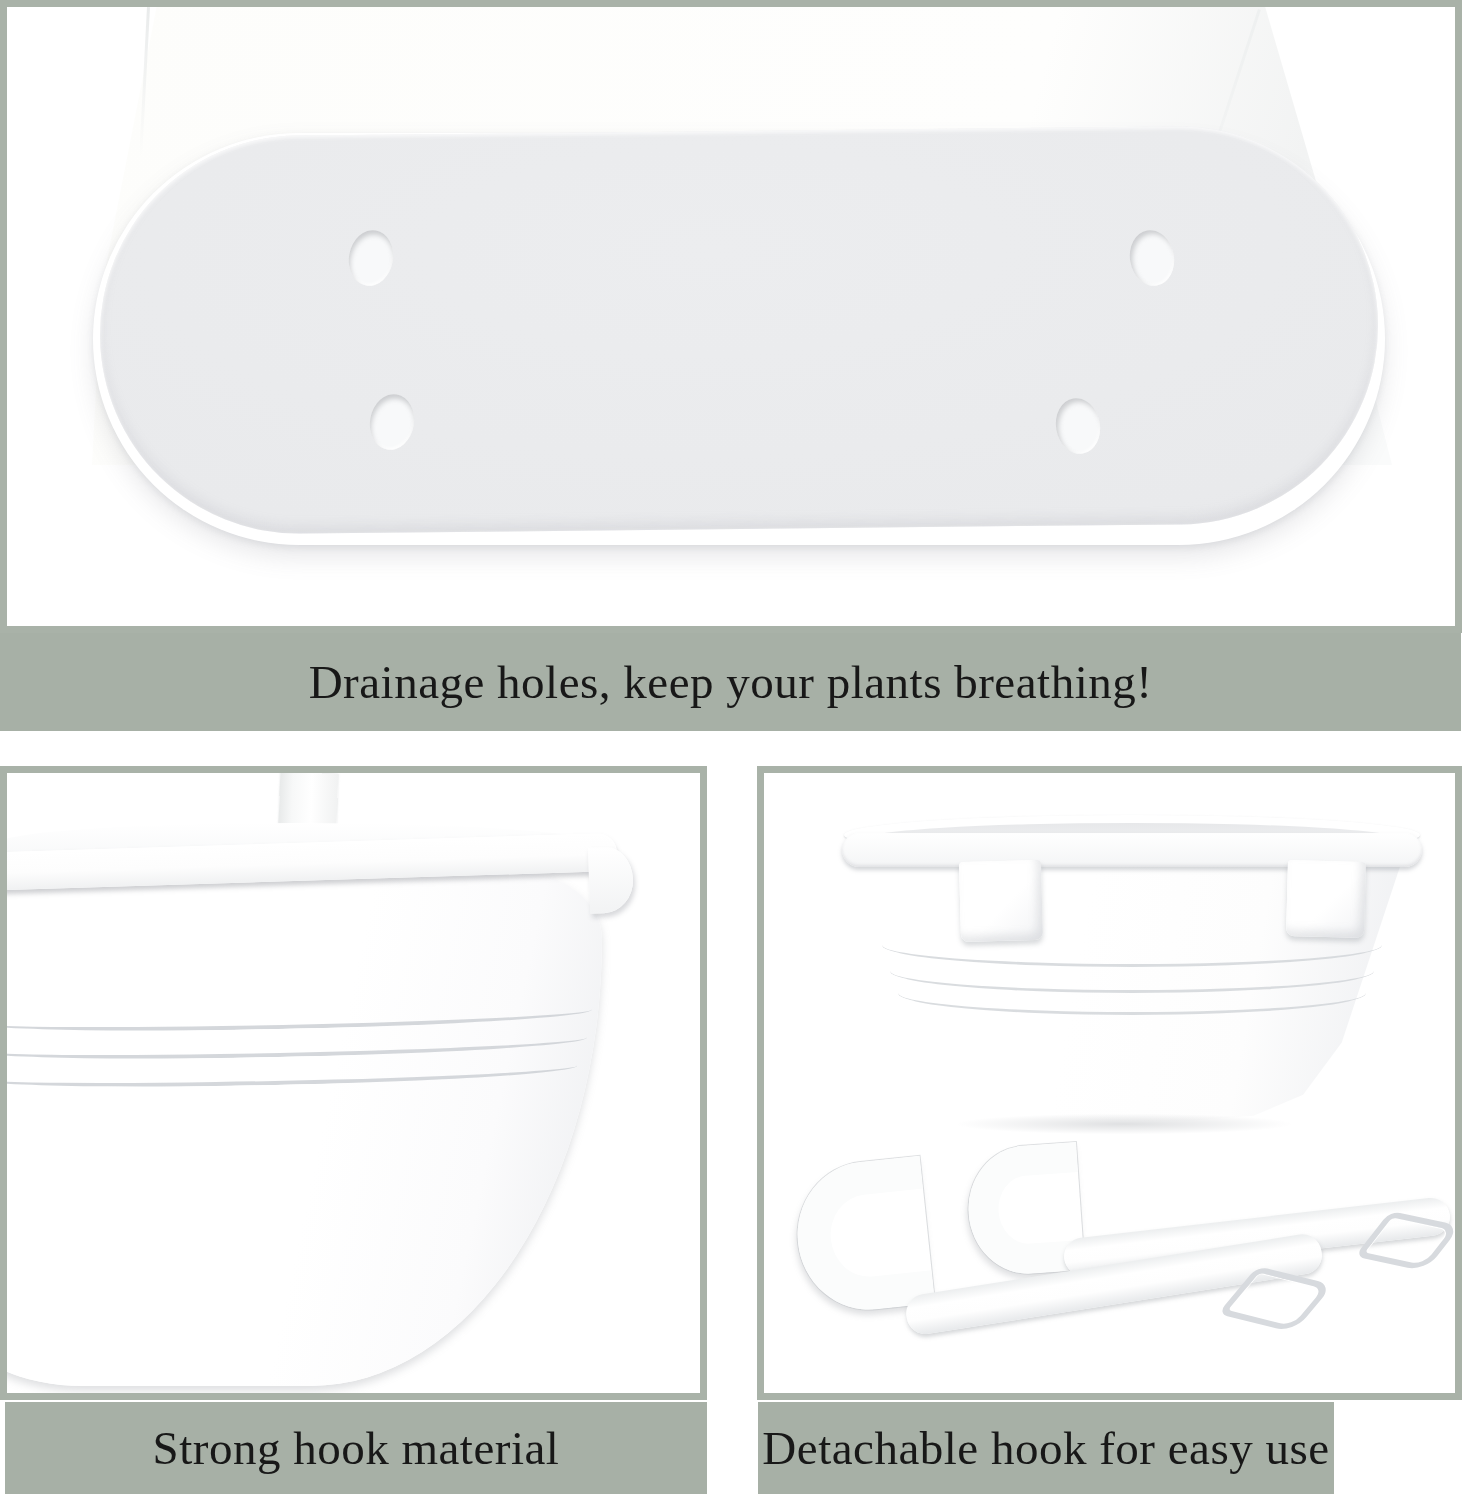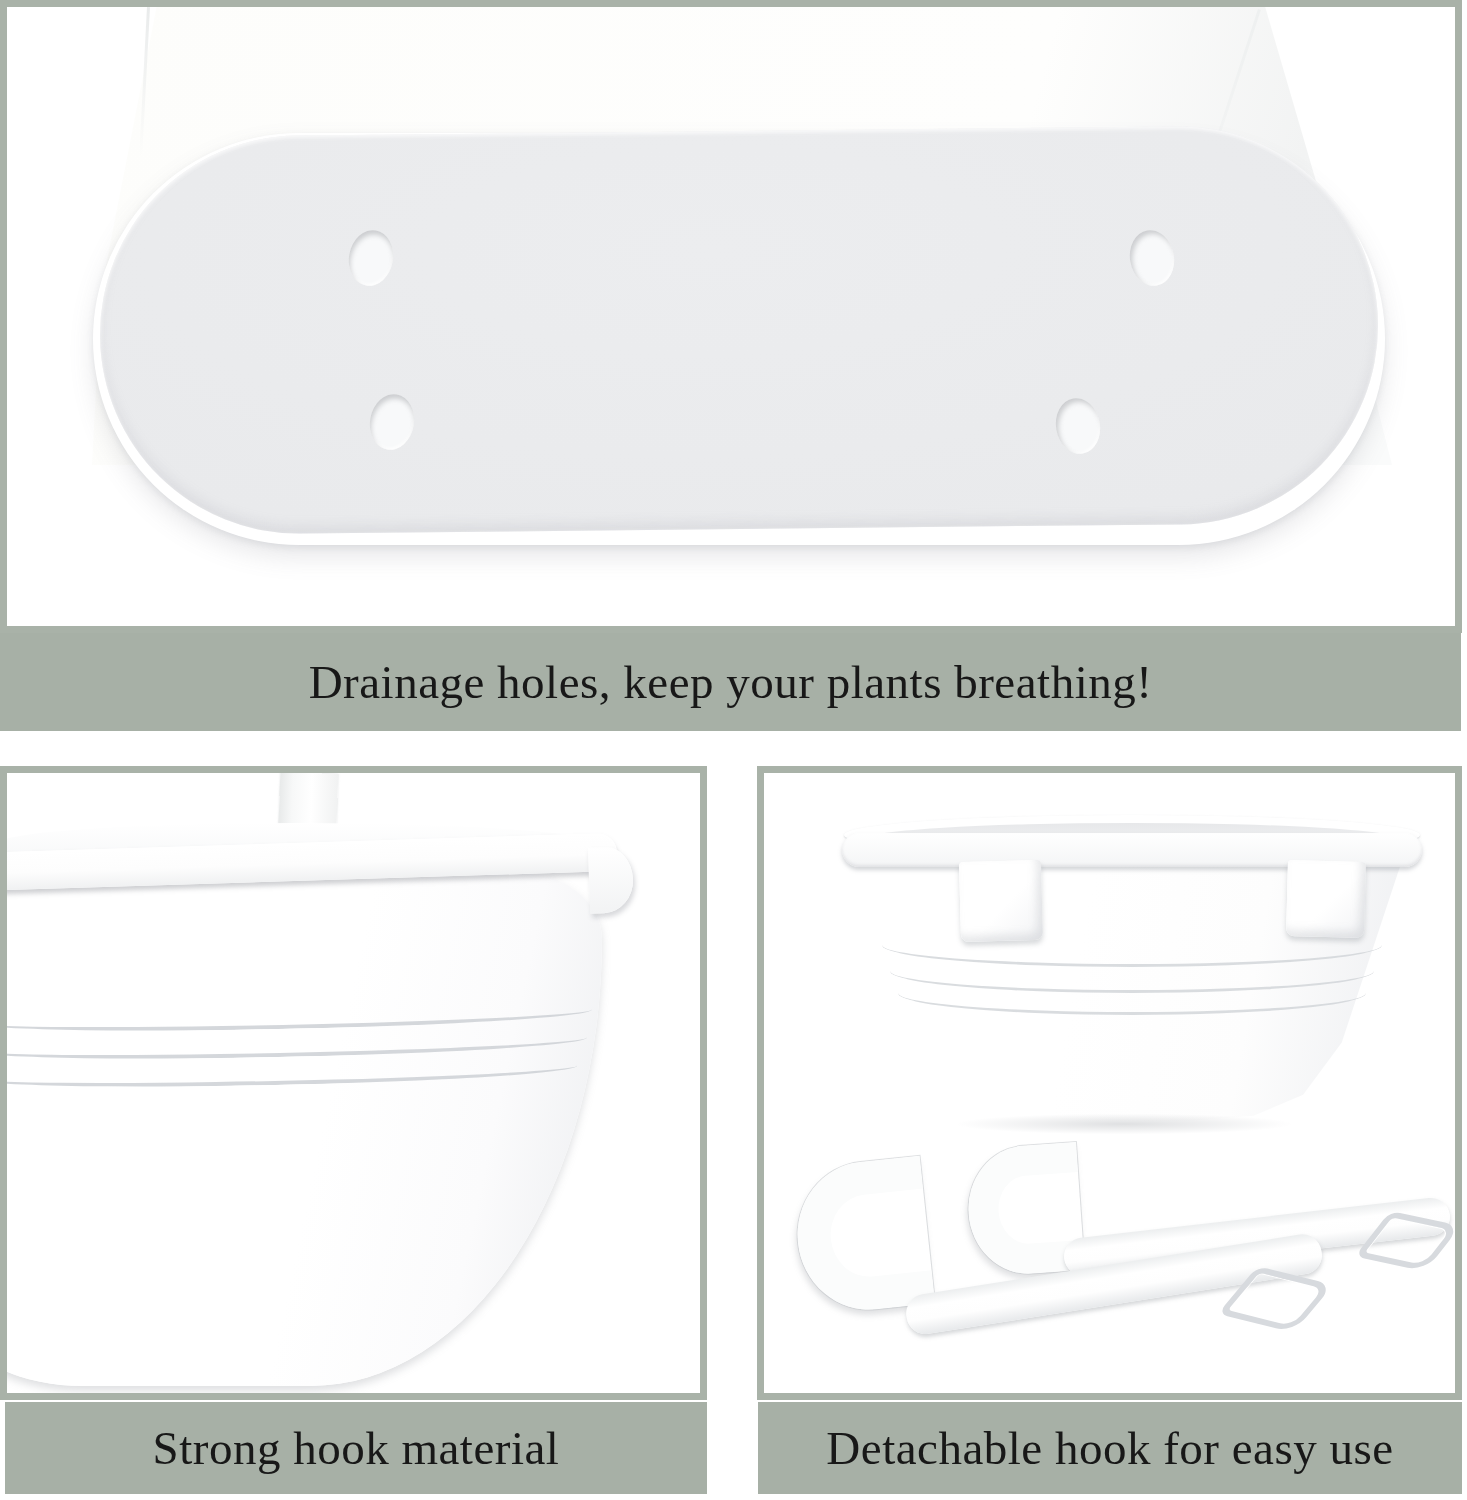--- a/index.html
+++ b/index.html
@@ -94,21 +94,21 @@
   .hook-front .bend{left:0;top:0;width:130px;height:148px;border-width:33px;border-radius:80px 0 0 80px/84px 0 0 84px;}
   .tail{position:absolute;border-radius:19px;
     background:linear-gradient(180deg,#eceeef 0%,#ffffff 30%,#fefefe 62%,#e7e9eb 100%);
     box-shadow:0 3px 4px rgba(135,140,147,0.35);}
   .hook-back .tail{left:92px;top:96px;width:388px;height:38px;transform:rotate(-2.5deg);}
   .hook-front .tail{left:100px;top:128px;width:420px;height:40px;transform:rotate(-3deg);}
   .wire{position:absolute;border:6px solid #d7dade;border-radius:10px 16px 18px 10px;background:transparent;
     box-shadow:inset 0 0 0 1px #ffffff;}
   .hook-back .wire{left:400px;top:104px;width:72px;height:52px;transform:rotate(16deg) skewX(-26deg);}
   .hook-front .wire{left:430px;top:152px;width:78px;height:56px;transform:rotate(20deg) skewX(-26deg);}
-  .band-right{left:758px;top:1402px;width:704px;height:92px;}
+  .band-right{left:758px;top:1402px;width:576px;height:92px;}
 </style>
 </head>
 <body>
 
 <div class="page">
 
   <section class="photo-panel panel-top">
     <div class="pot-wall"></div>
     <div class="wall-edge-left"></div>
     <div class="wall-edge-right"></div>

